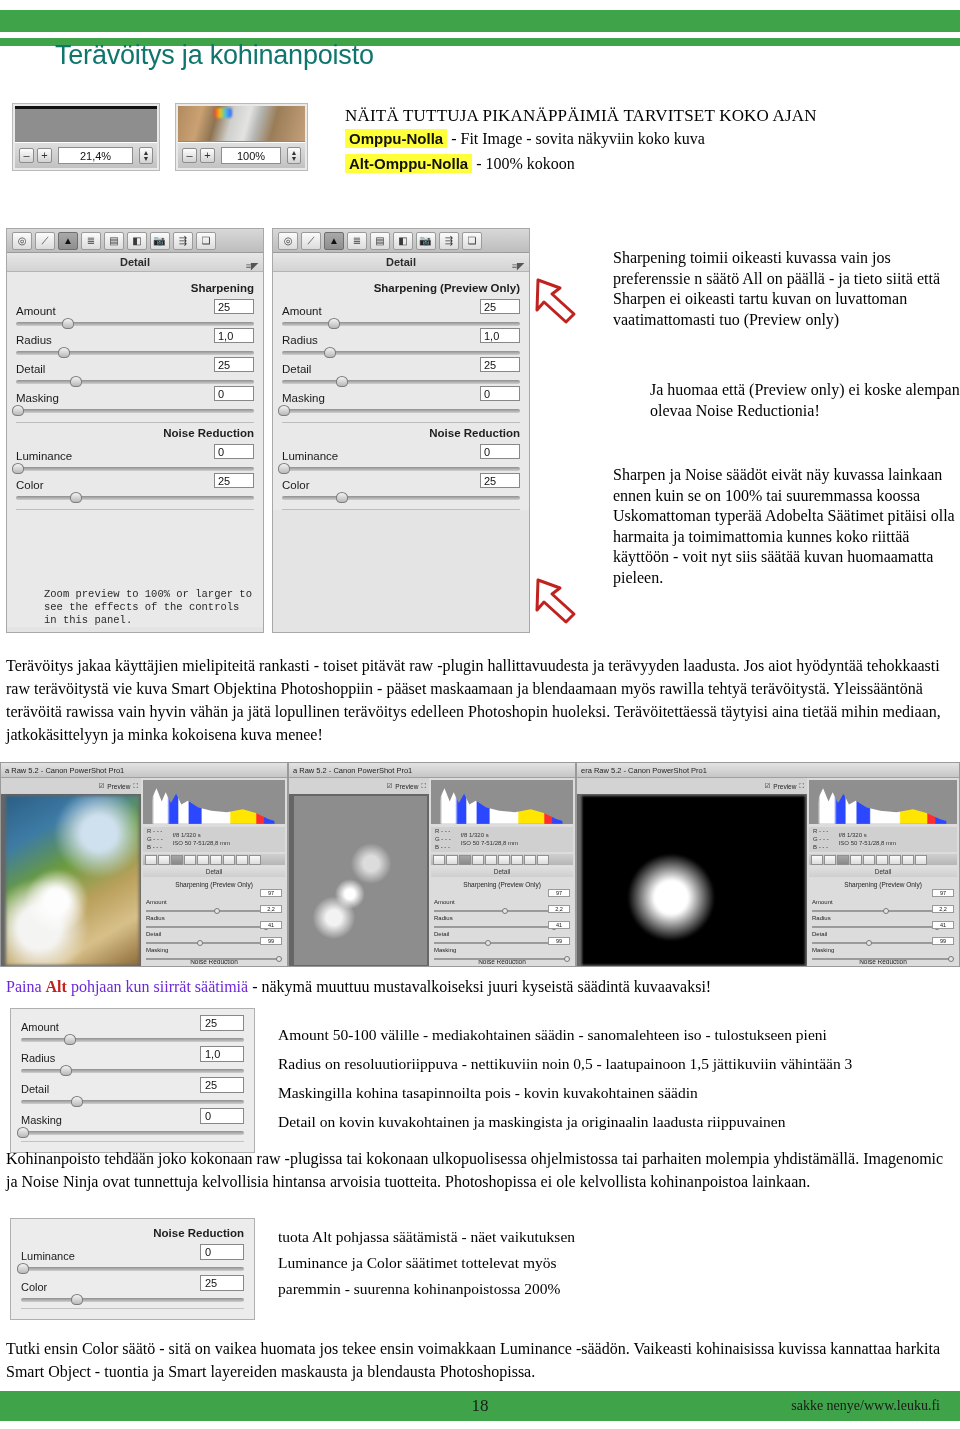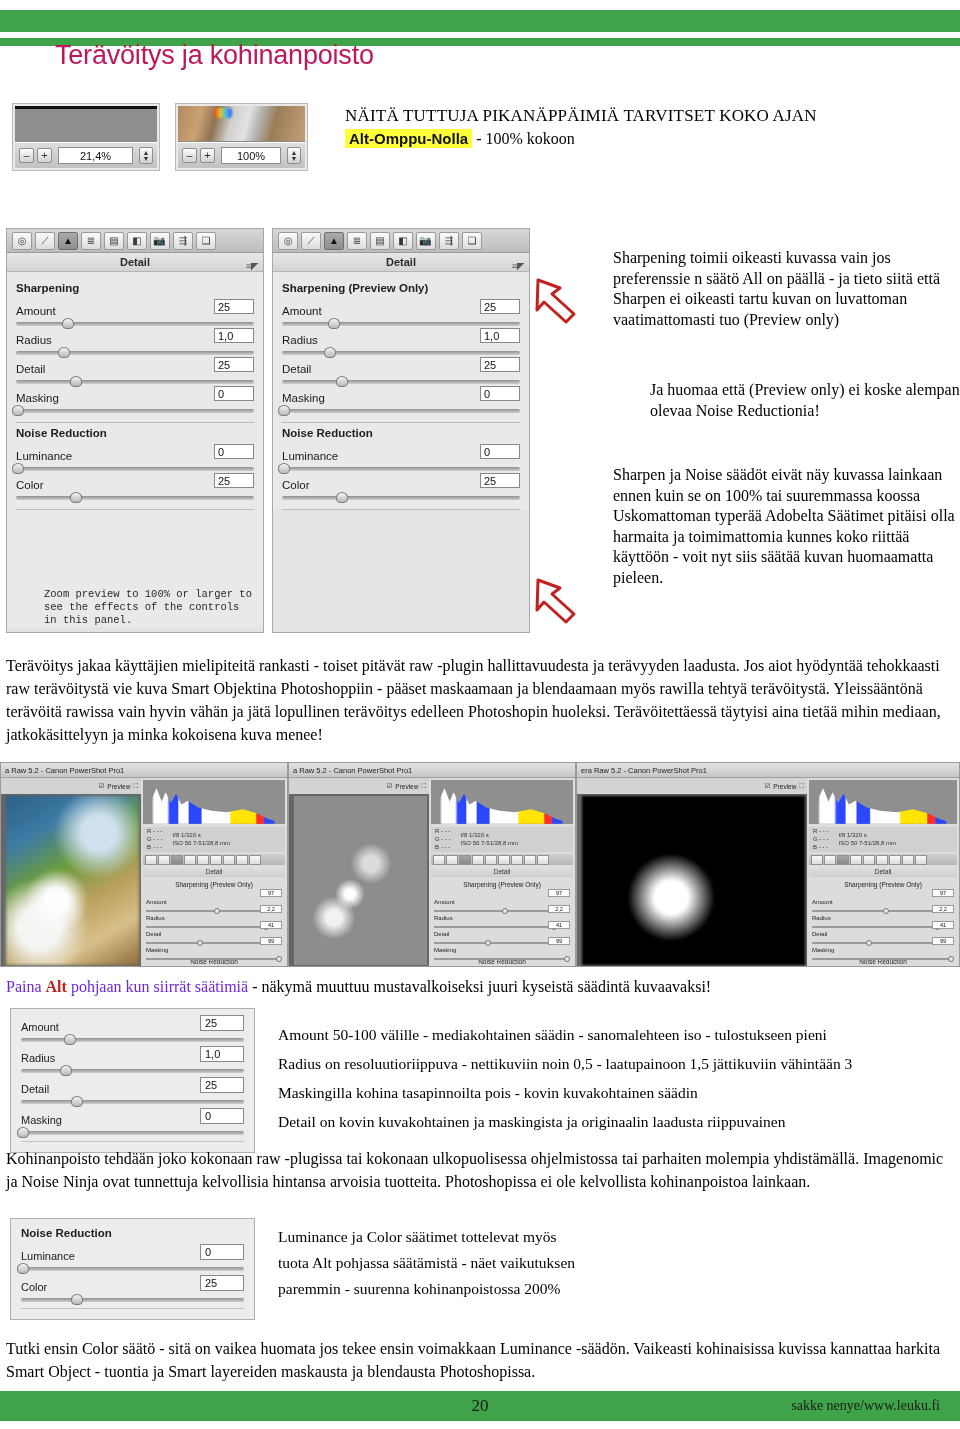--- a/index.html
+++ b/index.html
@@ -11,21 +11,21 @@
     color:#000;
   }
   
   .bar-thick { position:absolute; left:0; top:10px; width:960px; height:22px; background:#3fa349; }
   .bar-thin  { position:absolute; left:0; top:38px; width:960px; height:8px;  background:#3fa349; }
 
   
   .page-title {
     position:absolute; left:55px; top:40px; width:700px;
     font-family:"Liberation Sans", sans-serif;
-    font-size:27px; color:#be185d; letter-spacing:-0.2px;
+    font-size:27px; color:#0f766e; letter-spacing:-0.2px;
   }
 
   
   .zoomwrap { position:absolute; }
   .zoombox {
     background:#e9e9e9; border:1px solid #b9b9b9;
     padding:2px; position:relative;
   }
   .zoom-img { height:36px; width:100%; position:relative; overflow:hidden; border-bottom:1px solid #8a8a8a;}
   .zoom-img.gray { background:#8e8e8e; border-top:3px solid #111; }
@@ -90,21 +90,21 @@
   .cr-title {
     height:19px; background:linear-gradient(#e7e7e7,#d3d3d3);
     border-bottom:1px solid #b4b4b4;
     font-family:"Liberation Sans",sans-serif; font-size:11px; font-weight:bold;
     color:#2b2b2b; text-align:center; line-height:19px; position:relative;
   }
   .cr-title .menu-ic { position:absolute; right:5px; top:4px; font-size:9px; color:#555; }
   .cr-body { padding:6px 9px 0 9px; background:#e9e9e9; }
   .cr-section {
     font-family:"Liberation Sans",sans-serif; font-size:11.5px; font-weight:bold;
-    color:#1e1e1e; text-align:left; margin:4px 0 7px 0;
+    color:#1e1e1e; text-align:right; margin:4px 0 7px 0;
   }
   .cr-row { margin-bottom:4px; position:relative; }
   .cr-row .lbl {
     font-family:"Liberation Sans",sans-serif; font-size:11.5px; color:#1a1a1a;
     display:inline-block;
   }
   .cr-row .val {
     position:absolute; right:0; top:-2px; width:40px; height:15px;
     background:#fff; border:1px solid #888;
     font-family:"Liberation Sans",sans-serif; font-size:11px; color:#111;
@@ -286,20 +286,24 @@
       <div class="zstep">
           <span>▲</span>
           <span>▼</span>
         </div>
     </div>
   </div>
 </div>
 
 <div class="shortcuts">
   <div class="sc-head">NÄITÄ TUTTUJA PIKANÄPPÄIMIÄ TARVITSET KOKO AJAN</div>
+  <div class="sc-line">
+    <span class="hl">Omppu-Nolla</span>
+    <span>-  Fit Image - sovita näkyviin koko kuva</span>
+  </div>
   <div class="sc-line">
     <span class="hl">Alt-Omppu-Nolla</span>
     <span>- 100% kokoon</span>
   </div>
 </div>
 
 <div class="crpanel" style="left:6px; top:228px; width:258px; height:405px;">
   <div class="cr-toolbar">
     <div class="cr-ic">◎</div>
     <div class="cr-ic">⟋</div>
@@ -723,23 +727,23 @@
     <span class="lbl">Color</span>
     <span class="val">25</span>
     <div class="track">
         <div class="knob" style="left:25%"></div>
       </div>
   </div>
   <div class="sp-bot"></div>
 </div>
 
 <div style="position:absolute; left:278px; top:1224px; width:660px; font-size:15.5px; line-height:26px;">
+  <div>tuota Alt pohjassa säätämistä - näet vaikutuksen</div>
   <div>Luminance ja Color säätimet tottelevat myös</div>
-  <div>tuota Alt pohjassa säätämistä - näet vaikutuksen</div>
   <div>paremmin - suurenna kohinanpoistossa 200%</div>
 </div>
 
 <div class="para" style="left:6px; top:1337px; width:948px;">Tutki ensin Color säätö - sitä on vaikea huomata jos tekee ensin voimakkaan Luminance -säädön. Vaikeasti kohinaisissa kuvissa kannattaa harkita Smart Object - tuontia ja Smart layereiden maskausta ja blendausta Photoshopissa.</div>
 
 <div class="footer">
-  <div class="pgnum">20</div>
+  <div class="pgnum">18</div>
   <div class="credit">sakke nenye/www.leuku.fi</div>
 </div>
 
 </body></html>

